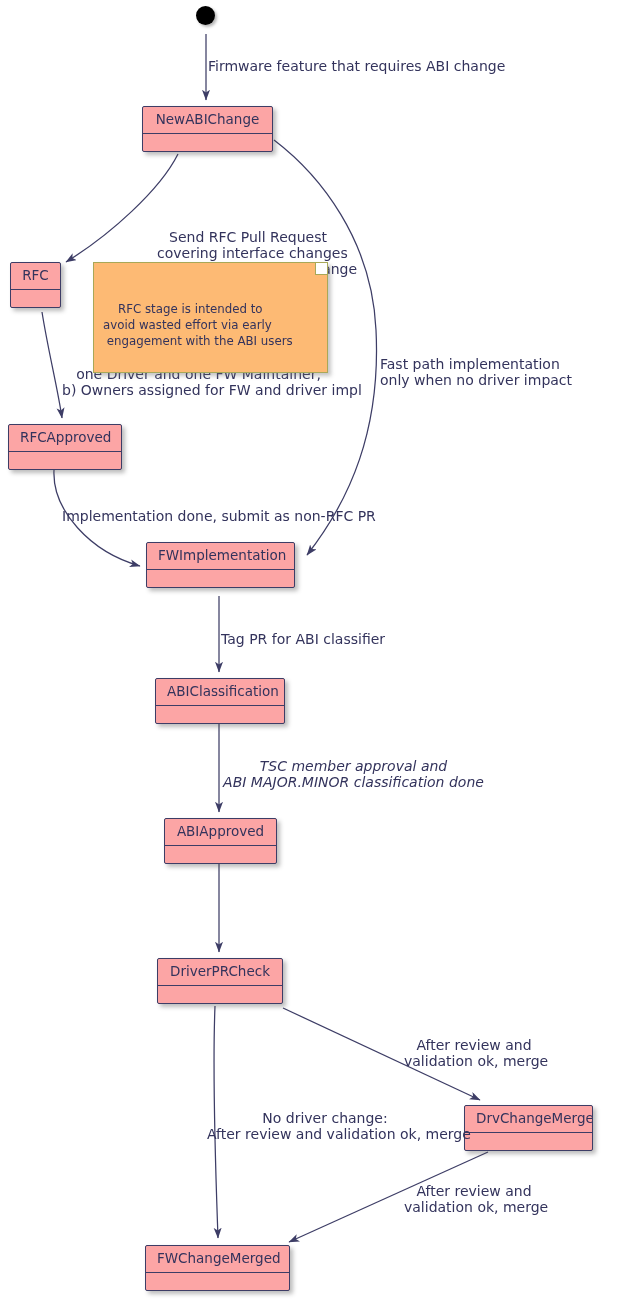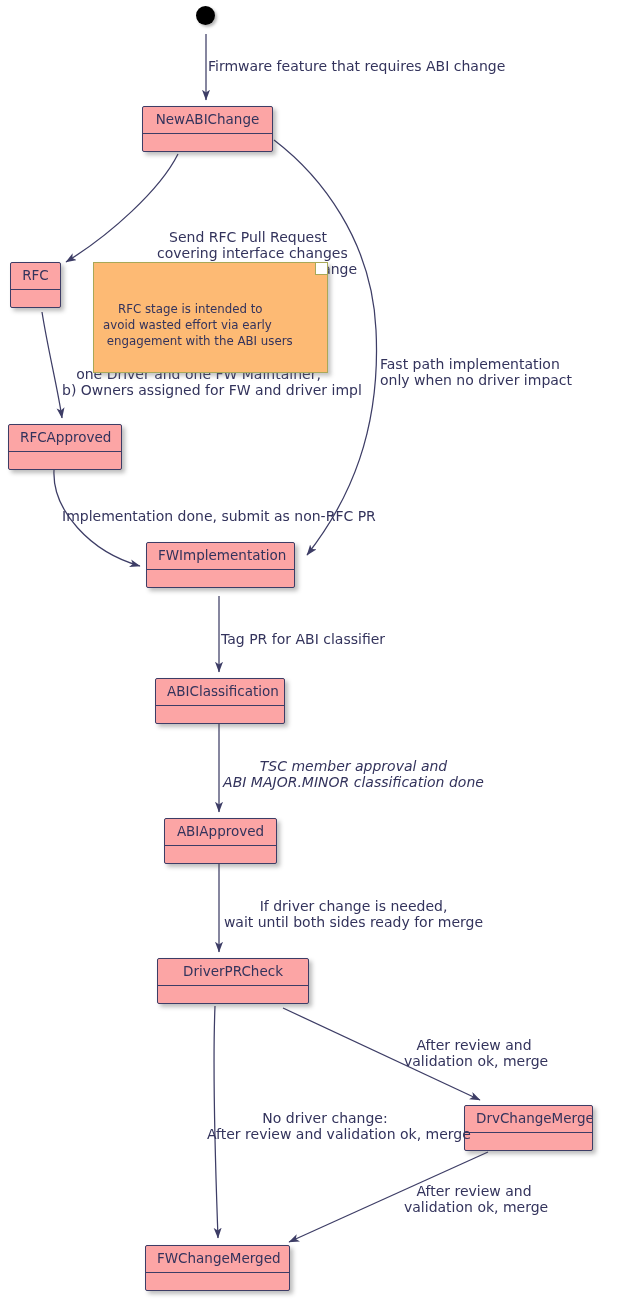--- a/index.html
+++ b/index.html
@@ -150,21 +150,21 @@
   <div class="state" style="left:155px; top:678px; width:130px;">
     <div class="state-title">ABIClassification</div>
     <div class="state-body"></div>
   </div>
 
   <div class="state" style="left:164px; top:818px; width:113px;">
     <div class="state-title">ABIApproved</div>
     <div class="state-body"></div>
   </div>
 
-  <div class="state" style="left:157px; top:958px; width:152px;">
+  <div class="state" style="left:157px; top:958px; width:126px;">
     <div class="state-title">DriverPRCheck</div>
     <div class="state-body"></div>
   </div>
 
   <div class="state" style="left:464px; top:1105px; width:129px;">
     <div class="state-title">DrvChangeMerged</div>
     <div class="state-body"></div>
   </div>
 
   <div class="state" style="left:145px; top:1245px; width:145px;">
@@ -185,22 +185,20 @@
 one Driver and one FW Maintainer,
 b) Owners assigned for FW and driver impl</div>
 
   <div class="edge-label" style="left:62px; top:508px;">Implementation done, submit as non-RFC PR</div>
 
   <div class="edge-label" style="left:221px; top:631px;">Tag PR for ABI classifier</div>
 
   <div class="edge-label ctr" style="left:221px; top:758px; width:265px;font-style:italic;">TSC member approval and
 ABI MAJOR.MINOR classification done</div>
 
-  <div class="edge-label ctr" style="left:221px; top:898px; width:265px;">If driver change is needed,
-wait until both sides ready for merge</div>
 
   <div class="edge-label ctr" style="left:404px; top:1037px; width:140px;">After review and
 validation ok, merge</div>
 
   <div class="edge-label ctr" style="left:207px; top:1110px; width:236px;">No driver change:
 After review and validation ok, merge</div>
 
   <div class="edge-label ctr" style="left:404px; top:1183px; width:140px;">After review and
 validation ok, merge</div>
 

